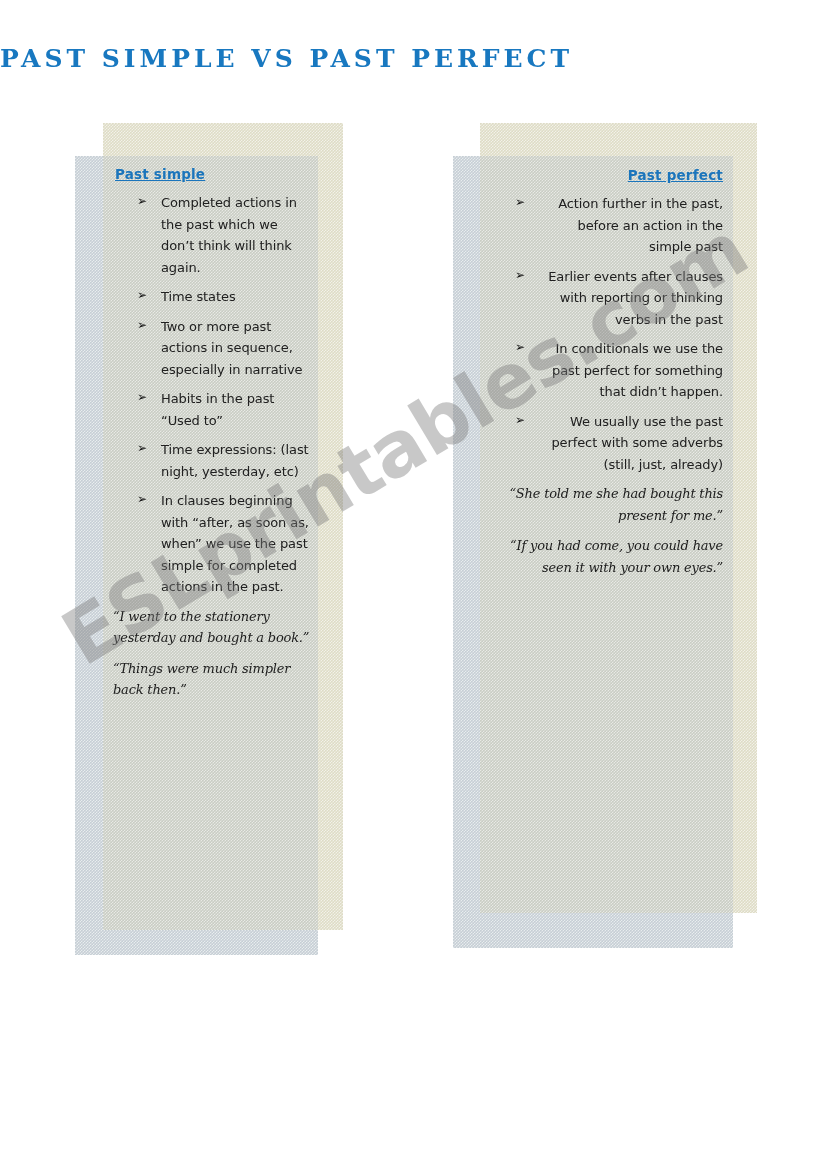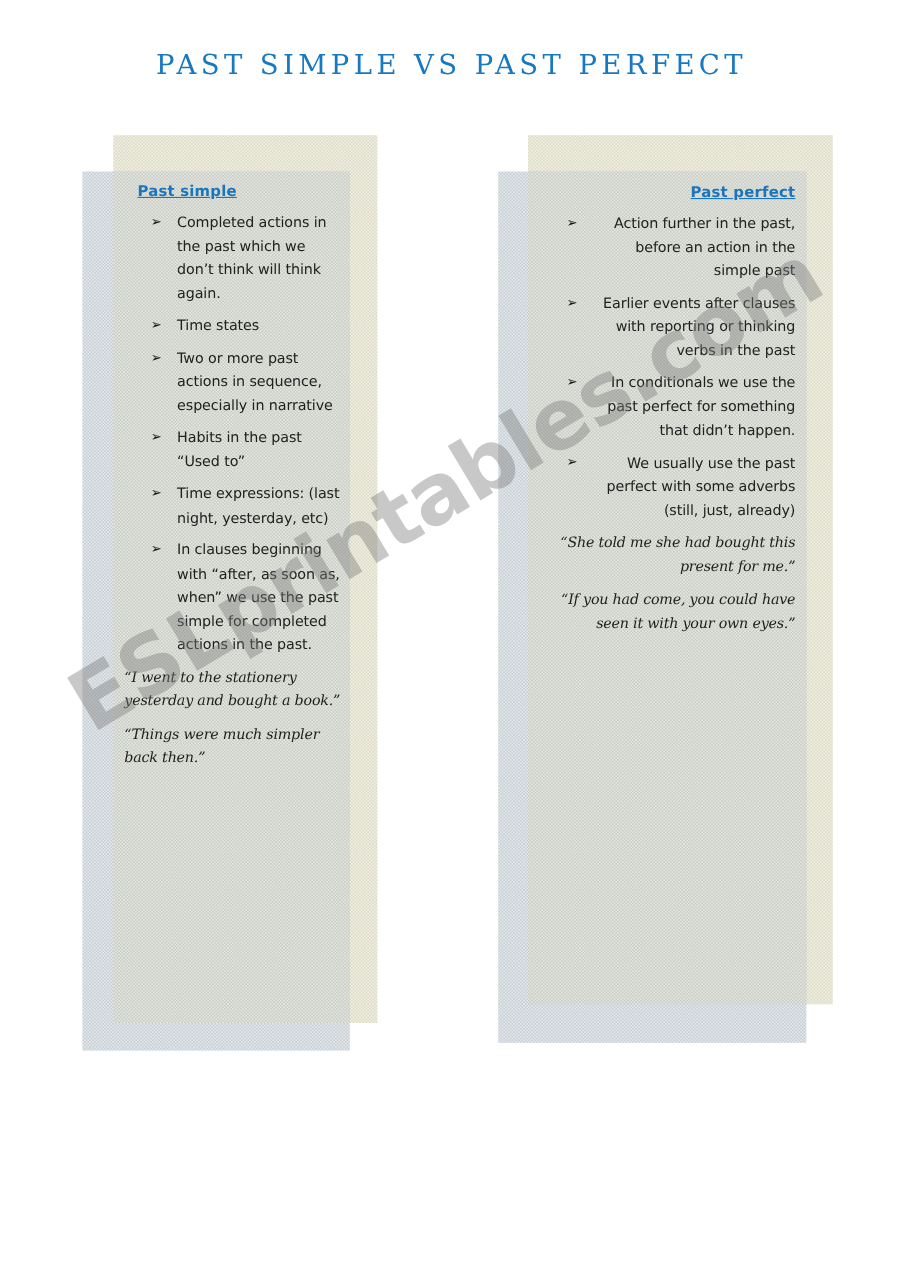--- a/index.html
+++ b/index.html
@@ -15,23 +15,23 @@
     font-family: "Liberation Sans", sans-serif;
     -webkit-font-smoothing: antialiased;
   }
 
   
   .page-title {
     position: absolute;
     top: 44px;
     left: 0;
     width: 821px;
-    text-align: center;
+    text-align: left;
     font-family: "DejaVu Serif", serif;
-    font-weight: normal;
+    font-weight: bold;
     font-size: 25px;
     letter-spacing: 4px;
     color: #1878c0;
     text-transform: uppercase;
     white-space: nowrap;
   }
 
   
   .col { position: absolute; }
 
@@ -71,21 +71,21 @@
   .content {
     position: absolute;
     z-index: 5;
   }
   .section-heading {
     font-family: "DejaVu Sans", sans-serif;
     font-weight: bold;
     font-size: 13.5px;
     color: #1b75bc;
     text-decoration: underline;
-    margin: 0 0 10px 12px;
+    margin: 0 0 10px 2px;
     letter-spacing: .2px;
   }
   ul.rules {
     list-style: none;
     margin: 0;
     padding: 0 0 0 48px;
   }
   ul.rules li {
     position: relative;
     font-family: "DejaVu Sans", sans-serif;

